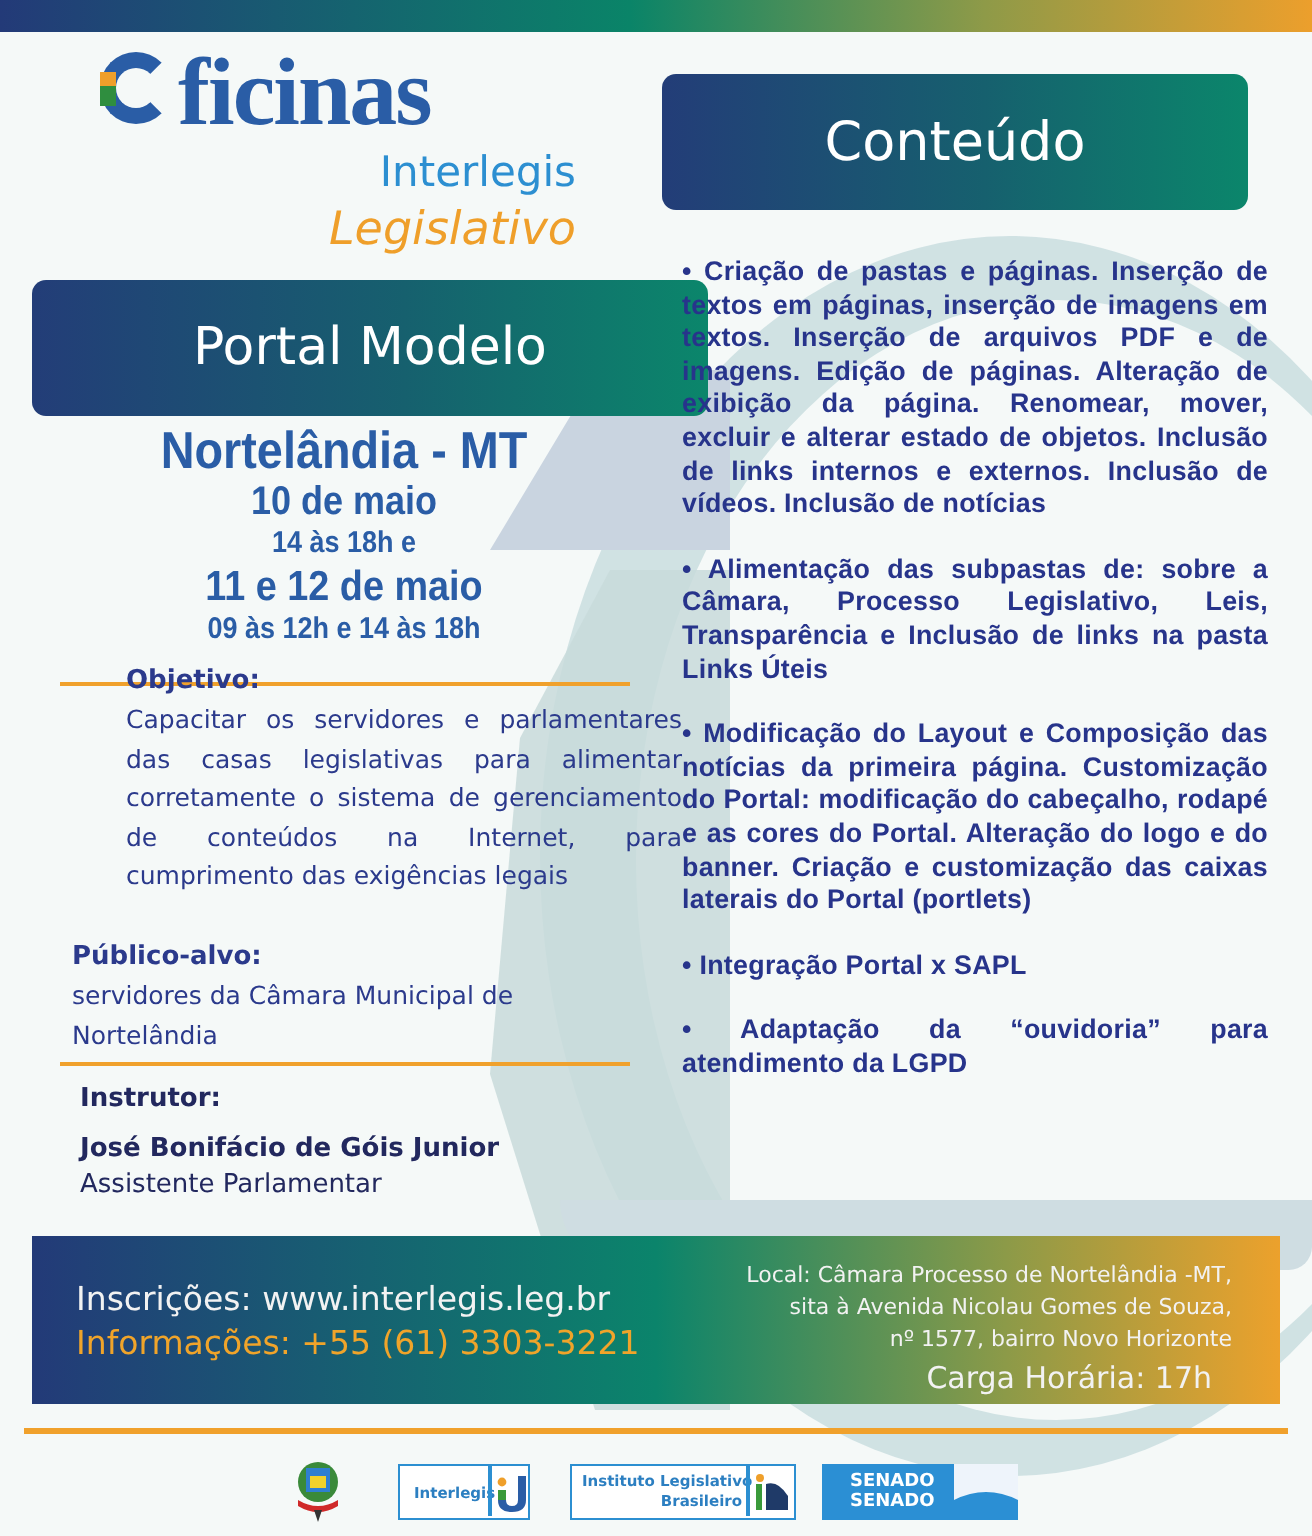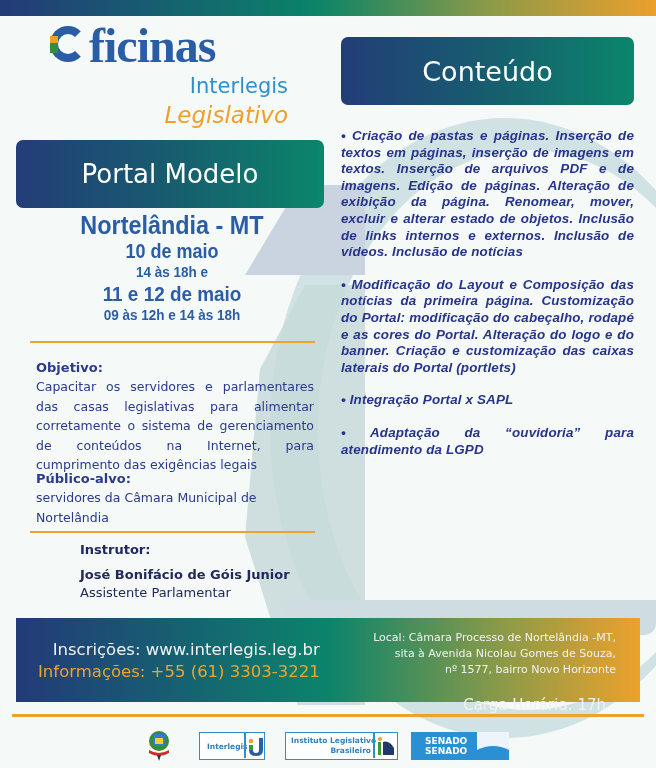--- a/index.html
+++ b/index.html
@@ -24,58 +24,58 @@
   .logo-o { display: inline-block; width: 40px; height: 44px; position: relative; vertical-align: -4px; margin-right: 1px; }
   .logo-o-ring { position: absolute; left: 2px; top: 4px; width: 36px; height: 36px; border-radius: 50%;
     border: 8px solid #2a5da6; border-right-color: transparent; }
   .logo-o-orange { position: absolute; left: 2px; top: 14px; width: 8px; height: 7px; background: #ef9f2a; }
   .logo-o-green { position: absolute; left: 2px; top: 21px; width: 8px; height: 10px; background: #2f8e3f; }
   .logo-sub1 { position: absolute; right: 10px; top: 52px; font-size: 21px; color: #2c8fd1; font-family: "DejaVu Sans", sans-serif; }
   .logo-sub2 { position: absolute; right: 10px; top: 80px; font-size: 23px; color: #ef9f2a; font-style: italic; font-family: "DejaVu Sans", sans-serif; }
 
   .gradbox { position: absolute; border-radius: 7px; color: #fff; display: flex; align-items: center; justify-content: center;
     background: linear-gradient(90deg, #233d78 0%, #16606e 55%, #0b866b 100%); font-family: "DejaVu Sans", sans-serif; }
-  .box-conteudo { left: 341px; top: 37px; width: 293px; height: 68px; font-size: 27px; }
-  .box-portal { left: 16px; top: 140px; width: 308px; height: 68px; font-size: 26px; }
+  .box-conteudo { left: 331px; top: 37px; width: 293px; height: 68px; font-size: 27px; }
+  .box-portal { left: 16px; top: 140px; width: 338px; height: 68px; font-size: 26px; }
 
   .event { position: absolute; left: 16px; top: 210px; width: 312px; text-align: center; color: #2a5da6;
     font-family: "Liberation Sans", sans-serif; font-weight: bold; }
   .ev-city { font-size: 26px; line-height: 30px; transform: scaleX(0.9); }
   .ev-d1 { font-size: 20px; line-height: 22px; transform: scaleX(0.9); }
   .ev-t1 { font-size: 15px; line-height: 20px; transform: scaleX(0.9); }
   .ev-d2 { font-size: 21px; line-height: 24px; transform: scaleX(0.9); }
   .ev-t2 { font-size: 15px; line-height: 18px; transform: scaleX(0.9); }
 
   .hr-orange { position: absolute; height: 2px; background: #f0a12c; }
   .hr1 { left: 30px; top: 341px; width: 285px; }
   .hr2 { left: 30px; top: 531px; width: 285px; }
   .hr3 { left: 12px; top: 714px; width: 632px; height: 3px; }
 
   .leftinfo { position: absolute; left: 36px; width: 278px; color: #2b3a8c; font-family: "DejaVu Sans", sans-serif; }
-  .objetivo { top: 359px; }
+  .objetivo { top: 332px; margin-left: 27px; }
   .publico { top: 470px; }
   .lbl { font-weight: bold; font-size: 13px; line-height: 18px; }
   .txt { font-size: 12.5px; line-height: 19.5px; text-align: justify; }
-  .instrutor { position: absolute; left: 40px; top: 540px; color: #22285e; font-family: "DejaVu Sans", sans-serif; margin-left: 40px; }
+  .instrutor { position: absolute; left: 40px; top: 540px; color: #22285e; font-family: "DejaVu Sans", sans-serif; }
   .instrutor .lbl { font-size: 13px; line-height: 20px; margin-bottom: 6px; }
   .instrutor .name { font-weight: bold; font-size: 13px; line-height: 18px; }
   .instrutor .role { font-size: 13px; line-height: 18px; }
 
   .content { position: absolute; left: 341px; top: 128px; width: 293px; color: #27348b;
     font-family: "Liberation Sans", sans-serif; font-weight: bold; font-size: 13.4px; line-height: 16.6px; }
-  .content p { text-align: justify; margin-bottom: 16px; letter-spacing: 0.15px; font-style: italic; }
+  .content p { text-align: justify; margin-bottom: 16px; letter-spacing: 0.15px; }
 
   .footer { position: absolute; left: 16px; top: 618px; width: 624px; height: 84px;
     background: linear-gradient(90deg, #233a78 0%, #0b846b 50%, #8c9a48 78%, #eca12c 100%); }
   .f-left { position: absolute; left: 22px; top: 21px; font-family: "DejaVu Sans", sans-serif; font-size: 16.5px; line-height: 22px; }
-  .f-ins { color: #f2f2f2; text-align: right; }
+  .f-ins { color: #f2f2f2; }
   .f-inf { color: #f0a42a; }
   .f-right { position: absolute; right: 24px; top: 12px; text-align: right; color: #f2f2f2; font-family: "DejaVu Sans", sans-serif; }
   .f-loc { font-size: 11px; line-height: 16px; }
-  .f-carga { font-size: 15px; line-height: 20px; margin-top: 17px; margin-right: 10px; }
+  .f-carga { font-size: 15px; line-height: 20px; margin-top: 1px; margin-right: 10px; }
 
   .logos { position: absolute; top: 728px; left: 0; width: 656px; height: 34px; }
   .lg { position: absolute; top: 4px; height: 28px; }
   .crest { left: 146px; top: 0; width: 26px; height: 34px; }
   .lg-interlegis { left: 199px; width: 66px; border: 1.5px solid #2c8fd1; background: #fff; }
   .lg-ilb { left: 285px; width: 113px; border: 1.5px solid #2c8fd1; background: #fff; }
   .lg-senado { left: 411px; width: 98px; background: #2b8fd4; }
   .lg-text { position: absolute; font-family: "DejaVu Sans", sans-serif; color: #2c7fc1; font-size: 7px; line-height: 9px; }
 </style>
 </head>
@@ -125,20 +125,21 @@
 <div class="hr-orange hr2"></div>
 
 <div class="instrutor">
   <div class="lbl" style="font-weight:bold">Instrutor:</div>
   <div class="name">José Bonifácio de Góis Junior</div>
   <div class="role">Assistente Parlamentar</div>
 </div>
 
 <div class="content">
   <p>• Criação de pastas e páginas. Inserção de textos em páginas, inserção de imagens em textos. Inserção de arquivos PDF e de imagens. Edição de páginas. Alteração de exibição da página. Renomear, mover, excluir e alterar estado de objetos. Inclusão de links internos e externos. Inclusão de vídeos. Inclusão de notícias</p>
+  <p>• Alimentação das subpastas de: sobre a Câmara, Processo Legislativo, Leis, Transparência e Inclusão de links na pasta Links Úteis</p>
   <p>• Modificação do Layout e Composição das notícias da primeira página. Customização do Portal: modificação do cabeçalho, rodapé e as cores do Portal. Alteração do logo e do banner. Criação e customização das caixas laterais do Portal (portlets)</p>
   <p>• Integração Portal x SAPL</p>
   <p>• Adaptação da “ouvidoria” para atendimento da LGPD</p>
 </div>
 
 <div class="footer">
   <div class="f-left">
     <div class="f-ins">Inscrições: www.interlegis.leg.br</div>
     <div class="f-inf">Informações: +55 (61) 3303-3221</div>
   </div>

